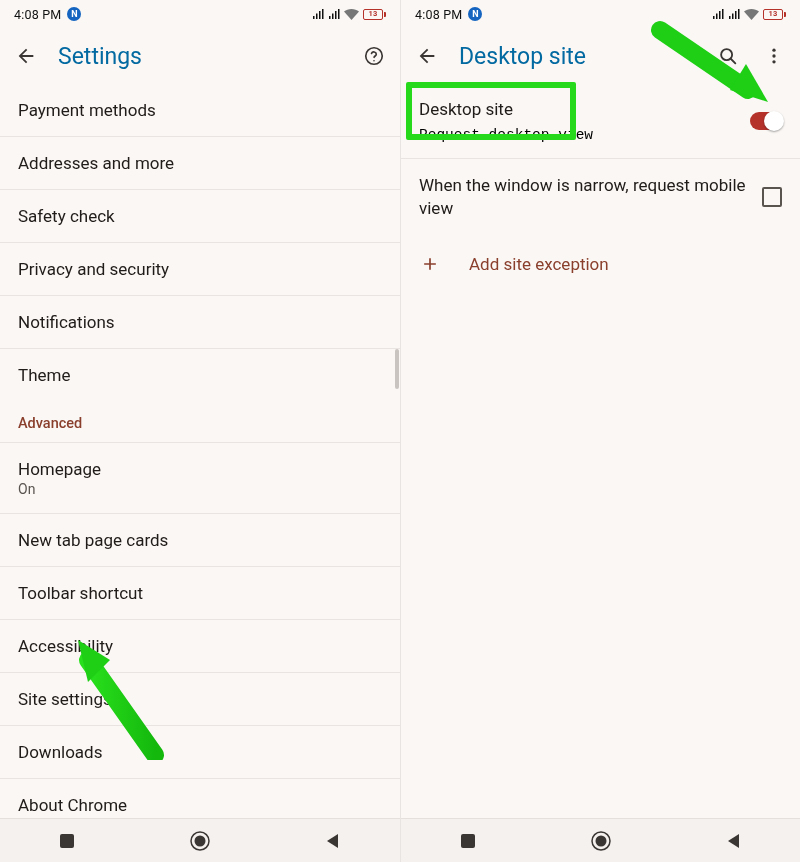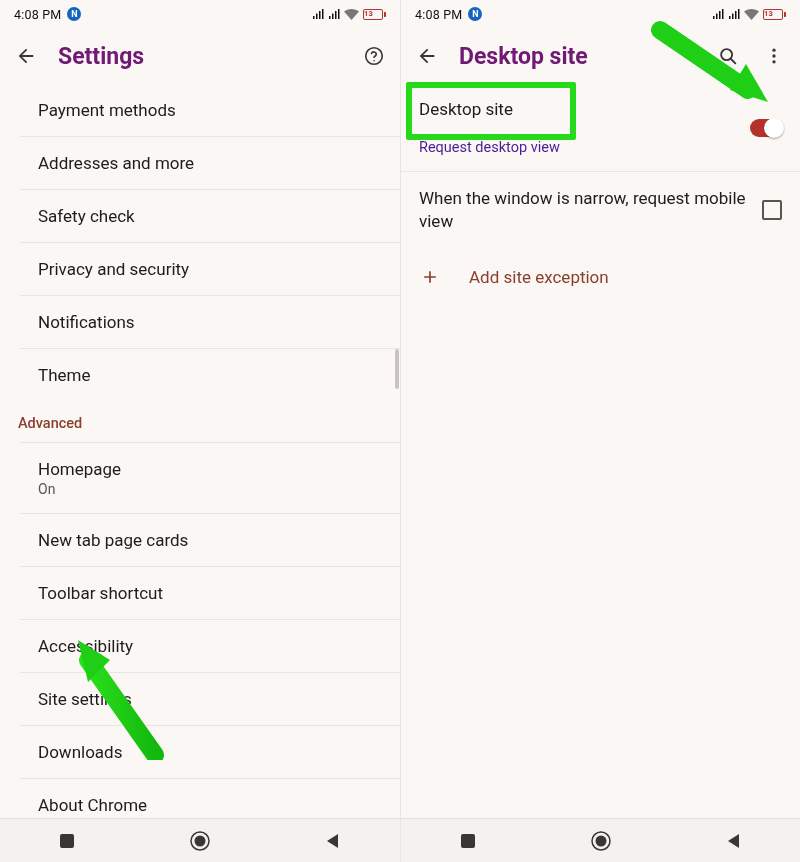--- a/index.html
+++ b/index.html
@@ -7,44 +7,44 @@
   .container { display:flex; width:800px; height:862px; position:relative; }
   .screen { width:400px; height:862px; background:#faf7f5; display:flex; flex-direction:column; position:relative; overflow:hidden; }
   .screen + .screen { border-left:1px solid #e8e4e2; }
 
   
   .status-bar { height:28px; display:flex; align-items:center; justify-content:space-between; padding:4px 14px; font-size:12.5px; color:#111; letter-spacing:.2px; }
   .status-left { display:flex; align-items:center; gap:6px; }
   .status-right { display:flex; align-items:center; gap:4px; }
   .dot-n { width:14px; height:14px; border-radius:50%; background:#1565c0; color:#fff; font-size:9px; font-weight:700; display:flex; align-items:center; justify-content:center; }
   .bat { display:flex; align-items:center; gap:1px; }
-  .bat-body { width:20px; height:11px; border:1.3px solid #b5322b; border-radius:2px; position:relative; display:flex; align-items:center; }
+  .bat-body { width:20px; height:11px; border:1.3px solid #b5322b; border-radius:2px; position:relative; display:flex; align-items:center; justify-content:center; }
   .bat-cap { width:2px; height:5px; background:#b5322b; border-radius:0 1px 1px 0; }
   .bat-num { font-size:7.5px; color:#b5322b; font-weight:700; line-height:1; }
   .wifi-ic svg, .sig-ic svg { display:block; }
 
   
   .appbar { height:56px; display:flex; align-items:center; padding:0 12px; gap:18px; }
-  .appbar .title { font-size:23px; font-weight:700; color:#701a75; flex:1; }
+  .appbar .title { font-size:23px; font-weight:400; color:#0369a1; flex:1; }
   .appbar .ic { width:28px; height:28px; display:flex; align-items:center; justify-content:center; color:#3a3633; }
   .appbar .ic svg { display:block; }
 
   
   .list { flex:1; overflow:hidden; position:relative; }
-  .row { padding:16px 18px; font-size:17px; color:#201c19; border-bottom:1px solid #e9e4e1; background:transparent;margin-left:20px; }
+  .row { padding:16px 18px; font-size:17px; color:#201c19; border-bottom:1px solid #e9e4e1; background:transparent; }
   .row.noborder { border-bottom:none; }
   .row .sub { font-size:14px; color:#5a544f; margin-top:2px; }
   .section-label { padding:14px 18px 10px; font-size:14.5px; color:#8a3f2c; font-weight:500; }
   .scrollbar { position:absolute; right:1px; top:0; width:4px; height:40px; background:#c9c4c0; border-radius:2px; }
 
   
   .row2 { padding:15px 18px; display:flex; align-items:center; gap:16px; border-bottom:0; }
   .row2 .txtcol { flex:1; }
   .row2 .title2 { font-size:17px; color:#201c19; }
-  .row2 .sub2 { font-size:14.5px; color:#4c1d95; margin-top:20px; }
+  .row2 .sub2 { font-size:14.5px; color:#000000; margin-top:8px;font-family:Liberation Mono, monospace; }
   .divider { height:1px; background:#e9e4e1; margin:0; }
 
   
   .toggle { width:32px; height:18px; border-radius:10px; background:#b5322b; position:relative; flex:0 0 32px; }
   .toggle .knob { width:20px; height:20px; border-radius:50%; background:#fff; position:absolute; top:-1px; right:-2px; box-shadow:0 1px 2px rgba(0,0,0,.35); }
 
   
   .checkbox { width:20px; height:20px; border:2px solid #5a544f; border-radius:2px; flex:0 0 20px; }
 
   

